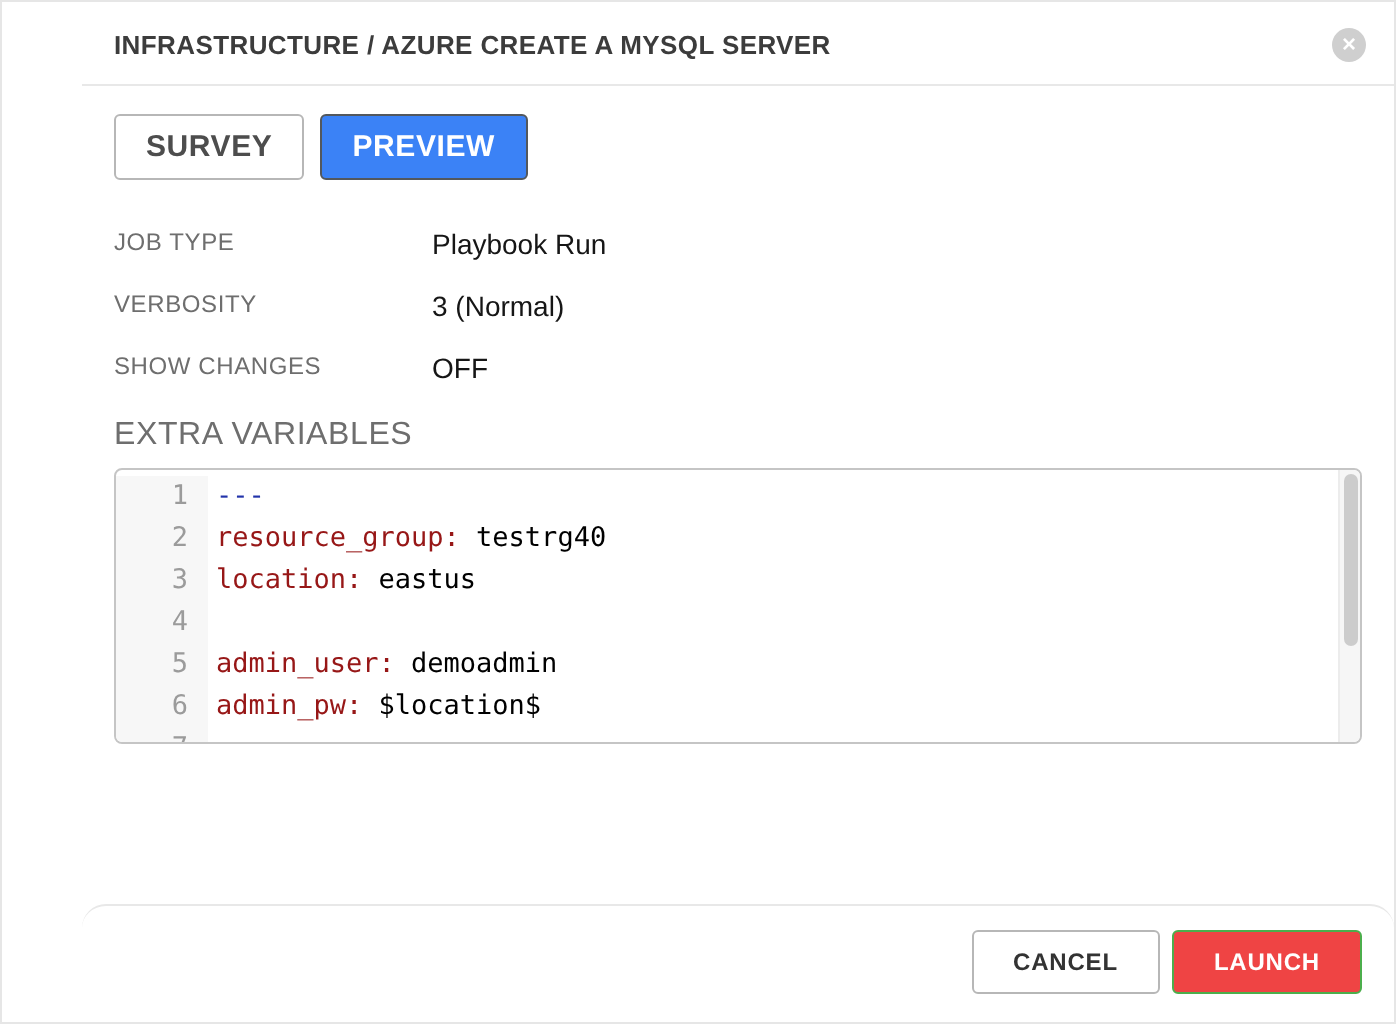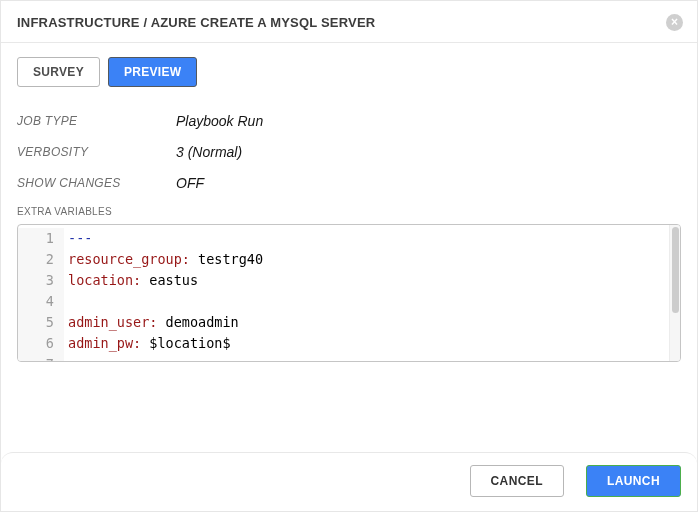--- a/index.html
+++ b/index.html
@@ -6,21 +6,21 @@
   html, body { background: #ffffff; }
   body {
     font-family: "Liberation Sans", sans-serif;
     width: 698px; height: 512px;
     overflow: hidden;
   }
   .modal {
     width: 698px; height: 512px;
     background: #fff;
     border: 1px solid #e6e6e6;
-    display: flex; flex-direction: column;
+    display: flex; flex-direction: column; padding-left: 40px;
   }
   
   .modal-header {
     display: flex; align-items: center; justify-content: space-between;
     padding: 13px 14px 11px 16px;
     border-bottom: 1px solid #e8e8e8;
   }
   .modal-title {
     font-size: 13px; font-weight: bold; color: #3c3c3c;
     letter-spacing: 0.2px; text-transform: uppercase;
@@ -29,44 +29,44 @@
     width: 17px; height: 17px; border-radius: 50%;
     background: #cfcfcf; color: #ffffff;
     font-size: 12px; font-weight: bold; line-height: 16px;
     text-align: center; cursor: pointer; user-select: none;
   }
   
   .modal-body { padding: 14px 16px 0 16px; flex: 1; }
   .tabs { display: flex; gap: 8px; margin-bottom: 24px; }
   .tab {
     font-family: "Liberation Sans", sans-serif;
-    font-size: 12px; font-weight: bold; letter-spacing: 0.3px;
+    font-size: 15px; font-weight: bold; letter-spacing: 0.3px;
     padding: 7px 15px; border-radius: 3px; cursor: pointer;
     background: #ffffff; color: #4d4d4d; border: 1px solid #b7b7b7;
   }
   .tab.active {
     background: #3b82f6; color: #ffffff; border: 1px solid #53585d;
   }
   
-  .detail-row { display: flex; align-items: center; min-height: 20px; margin-bottom: 11px; font-style: italic; }
+  .detail-row { display: flex; min-height: 20px; margin-bottom: 11px; }
   .detail-label {
     flex: 0 0 159px;
     font-size: 12px; color: #6e6e6e; letter-spacing: 0.3px;
     text-transform: uppercase;
   }
   .detail-value { font-size: 14px; color: #161616; }
   .cred-badge {
     display: inline-flex; align-items: center; gap: 6px;
     background: #2f7fc1; color: #ffffff;
     font-size: 12px; padding: 4px 11px 4px 9px; border-radius: 3px;
   }
   .cred-badge .cloud { font-size: 12px; line-height: 1; }
   
   .extra-label {
-    font-size: 10px; color: #6e6e6e; letter-spacing: 0.3px;
+    font-size: 16px; color: #6e6e6e; letter-spacing: 0.3px;
     text-transform: uppercase; margin: 13px 0 7px 0;
   }
   .editor {
     position: relative;
     border: 1px solid #c5c5c5; border-radius: 4px;
     height: 138px; overflow: hidden; background: #ffffff;
     font-family: "DejaVu Sans Mono", monospace; font-size: 13.5px;
   }
   .code-line { display: flex; line-height: 21px; white-space: pre; }
   .code-line:first-child { margin-top: 3px; }
@@ -82,29 +82,29 @@
     background: #f6f6f6; border-left: 1px solid #ececec;
   }
   .v-thumb {
     position: absolute; top: 2px; left: 2px; width: 7px; height: 86px;
     background: #cccccc; border-radius: 4px;
   }
   
   .modal-footer {
     border-top: 1px solid #e8e8e8;
     padding: 12px 16px 14px 16px;
-    display: flex; justify-content: flex-end; gap: 22px; border-radius: 12px;
+    display: flex; justify-content: flex-end; gap: 6px; border-radius: 12px;
   }
   .btn {
     font-family: "Liberation Sans", sans-serif;
     font-size: 12px; font-weight: bold; letter-spacing: 0.4px;
     padding: 8px 20px; border-radius: 3px; cursor: pointer;
   }
   .btn-cancel { background: #ffffff; color: #333333; border: 1px solid #b7b7b7; }
-  .btn-launch { background: #3b82f6; color: #ffffff; border: 1px solid #4cae4c; }
+  .btn-launch { background: #ef4444; color: #ffffff; border: 1px solid #4cae4c; }
 </style>
 </head>
 <body>
 
 <div class="modal">
 
   <div class="modal-header">
     <div class="modal-title">INFRASTRUCTURE / AZURE CREATE A MYSQL SERVER</div>
     <div class="close-btn">×</div>
   </div>

